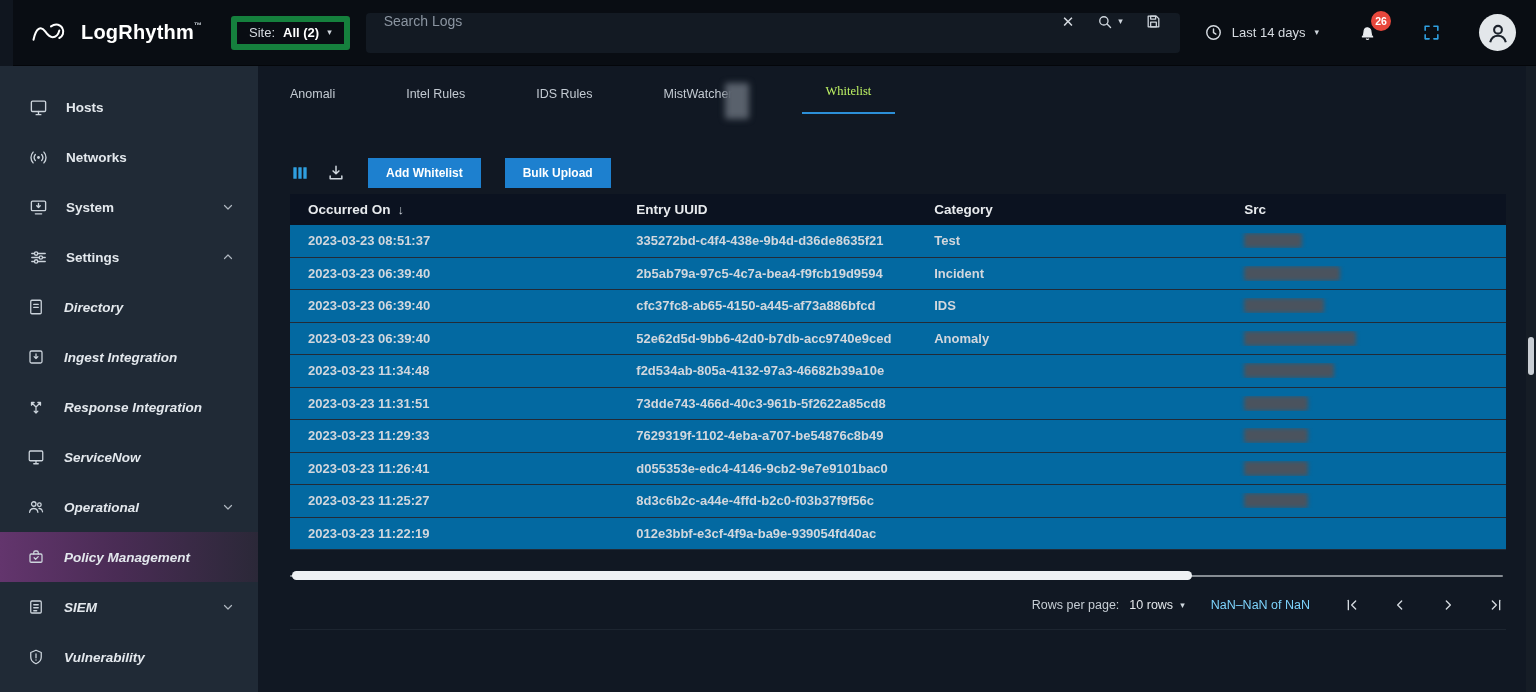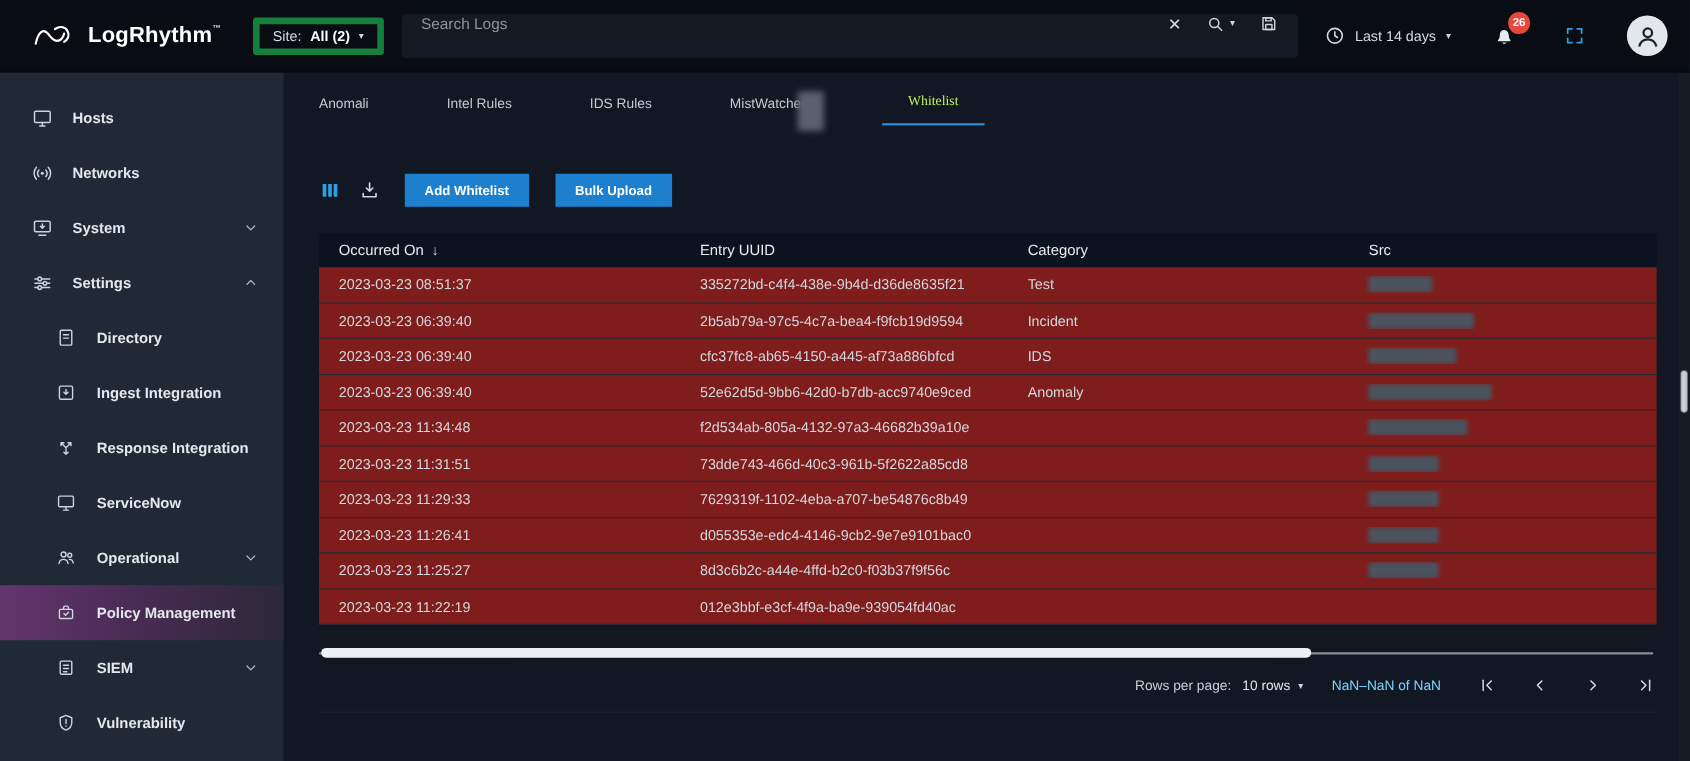--- a/index.html
+++ b/index.html
@@ -8,22 +8,23 @@
     background: #10161f;
     font-family: "Liberation Sans", "DejaVu Sans", sans-serif;
     overflow: hidden;
     color: #d6dbe1;
   }
   .app { width: 1536px; height: 692px; display: flex; flex-direction: column; }
 
   
   .topbar {
     height: 66px; flex: 0 0 66px; background: #090d13;
-    display: flex; align-items: center; padding: 0 20px 0 30px;
+    display: flex; align-items: center; padding: 0 20px 0 18px;
     border-bottom: 1px solid #04060a;
+    margin-left: 13px;
   }
   .brand { display: flex; align-items: center; gap: 10px; flex: 0 0 200px; cursor: pointer; }
   .brand-text { font-size: 20px; font-weight: 600; color: #ffffff; letter-spacing: .2px; white-space: nowrap; }
   .tm { font-size: 8px; vertical-align: top; color: #cfd6dd; }
   .site-box {
     flex: 0 0 auto; display: flex; align-items: center; gap: 8px;
     border: 6px solid #15803d; border-radius: 3px; height: 34px; padding: 0 12px;
     font-size: 13px; color: #d6dbe1; margin-right: 16px; cursor: pointer; white-space: nowrap;
   }
   .site-box b { color: #ffffff; font-weight: 700; }
@@ -52,21 +53,21 @@
 
   
   .main { flex: 1; display: flex; min-height: 0; }
 
   
   .sidebar { flex: 0 0 258px; background: #202a36; padding-top: 16px; overflow: hidden; }
   .nav-item {
     height: 50px; display: flex; align-items: center; gap: 18px;
     padding: 0 24px 0 28px; font-size: 13.5px; font-weight: 700; color: #e3e8ed; cursor: pointer;
   }
-  .nav-item.sub { padding-left: 50px; }
+  .nav-item.sub { padding-left: 26px; font-style: italic; }
   .nav-icon { width: 20px; height: 20px; flex: 0 0 auto; color: #ccd4dc; display: flex; align-items: center; justify-content: center; }
   .nav-label { white-space: nowrap; }
   .chev { margin-left: auto; color: #aeb6bf; display: flex; }
   .nav-item.active { background: linear-gradient(90deg, #63356d 0%, #4a2c55 45%, #2b2838 100%); }
 
   
   .content { flex: 1; background: #111823; padding: 18px 30px 0 32px; position: relative; overflow: hidden; }
 
   .tabs { display: flex; align-items: flex-end; gap: 71px; font-size: 12.5px; color: #c3cad2; }
   .tab { padding-bottom: 13px; cursor: pointer; position: relative; white-space: nowrap; }
@@ -75,26 +76,26 @@
 
   .toolbar { margin-top: 44px; display: flex; align-items: center; gap: 16px; }
   .icon-btn { display: flex; cursor: pointer; }
   .columns-icon { color: #2f9fe0; }
   .download-icon { color: #cfd6dd; margin-right: 6px; }
   .btn {
     height: 30px; padding: 0 18px; background: #1d80cf; border: none; border-radius: 0;
     color: #fff; font-size: 12px; font-weight: 700; font-family: inherit; cursor: pointer; margin-right: 8px;
   }
 
-  .table { margin-top: 24px; }
+  .table { margin-top: 6px; font-weight: bold; }
   .thead, .tr { display: grid; grid-template-columns: 27% 24.5% 25.5% 23%; align-items: center; }
   .thead { background: #0b1220; height: 31px; font-size: 13.5px; color: #e8ebee; }
   .th { padding-left: 18px; display: flex; align-items: center; gap: 7px; cursor: pointer; white-space: nowrap; }
   .sort-arrow { font-size: 13px; color: #ccd2d9; }
-  .tr { height: 32.5px; font-size: 13px; color: #d2d7dd; border-bottom: 1px solid #222b37; background: #7f1d1d; }
+  .tr { height: 32.5px; font-size: 13px; color: #d2d7dd; border-bottom: 1px solid #222b37; background: #0369a1; }
   .td { padding-left: 18px; white-space: nowrap; overflow: hidden; }
   .redacted { height: 15px; background: #4a535e; border-radius: 2px; filter: blur(2px); }
   .tbody .tr:nth-child(1) .redacted { width: 58px; }
   .tbody .tr:nth-child(2) .redacted { width: 96px; }
   .tbody .tr:nth-child(3) .redacted { width: 80px; }
   .tbody .tr:nth-child(4) .redacted { width: 112px; }
   .tbody .tr:nth-child(5) .redacted { width: 90px; }
   .tbody .tr:nth-child(6) .redacted { width: 64px; }
   .tbody .tr:nth-child(7) .redacted { width: 64px; }
   .tbody .tr:nth-child(8) .redacted { width: 64px; }

